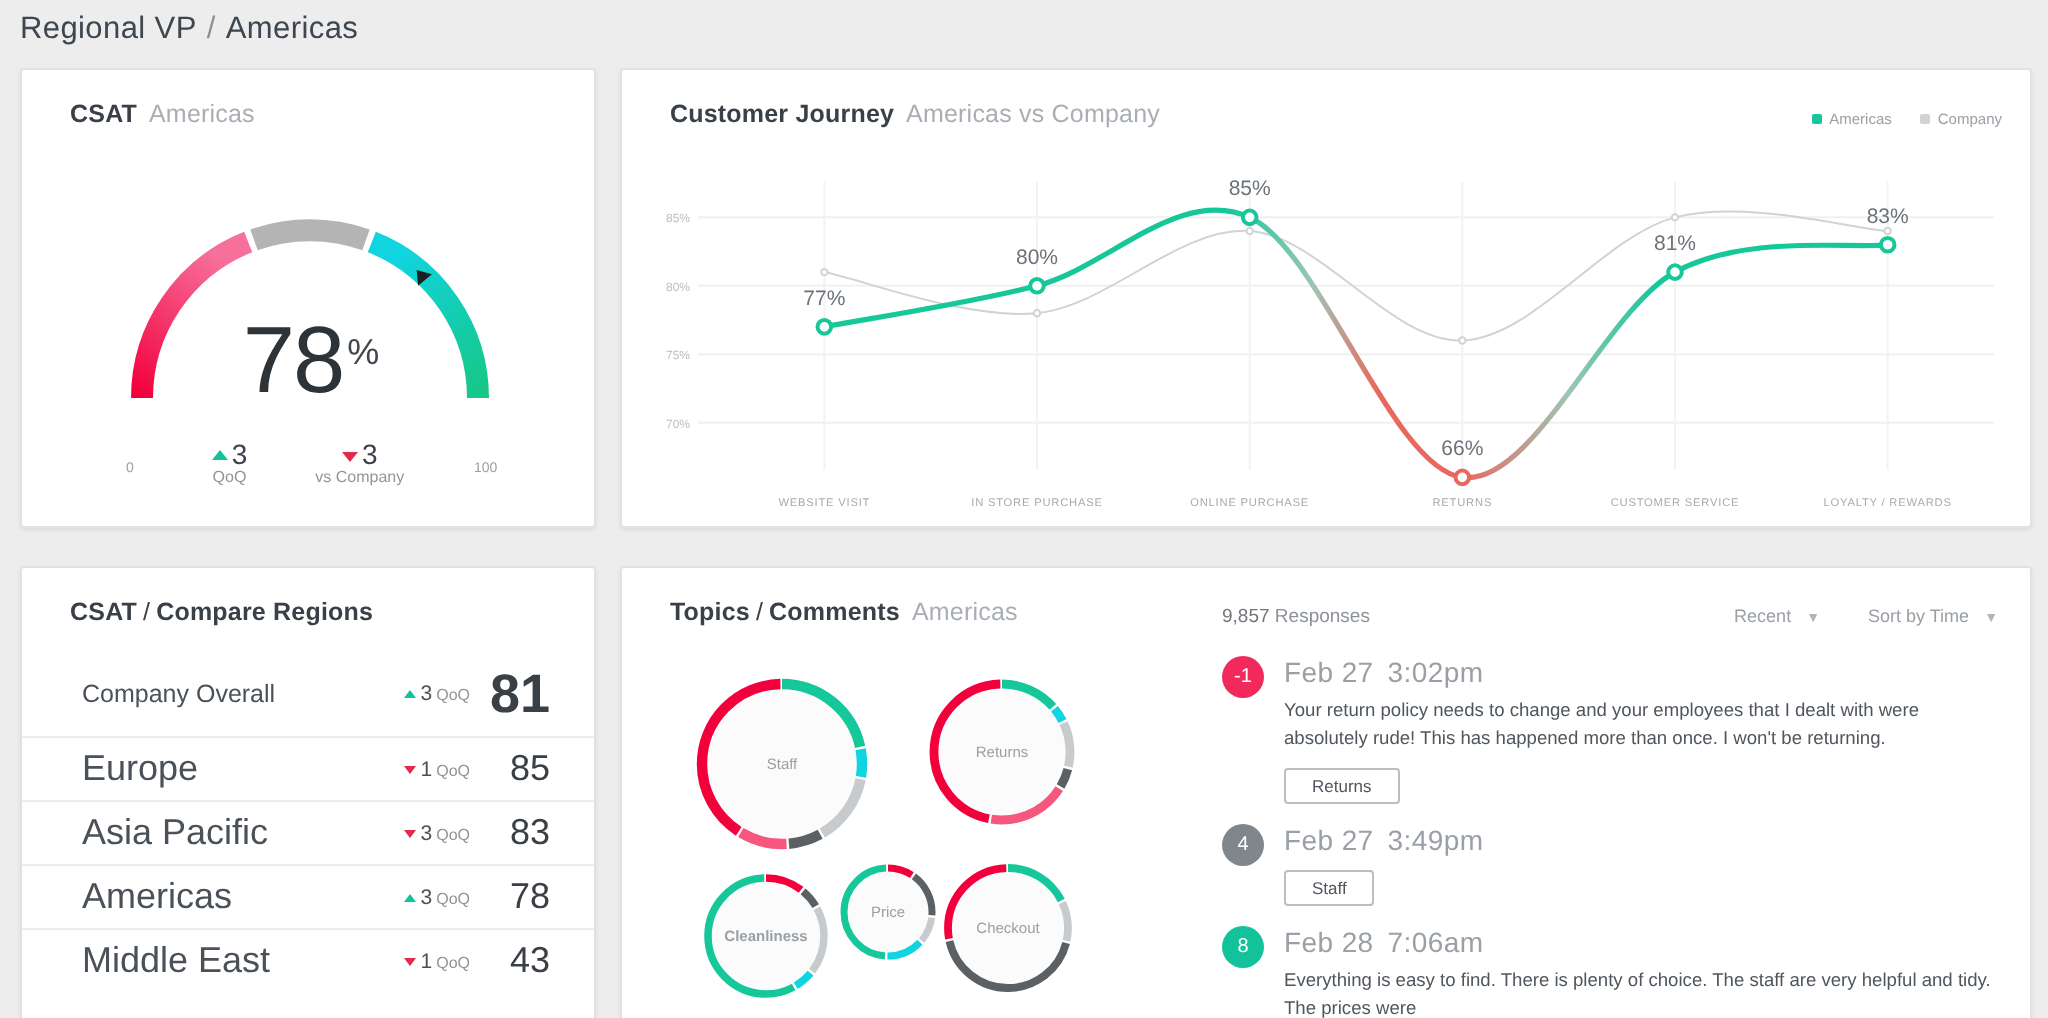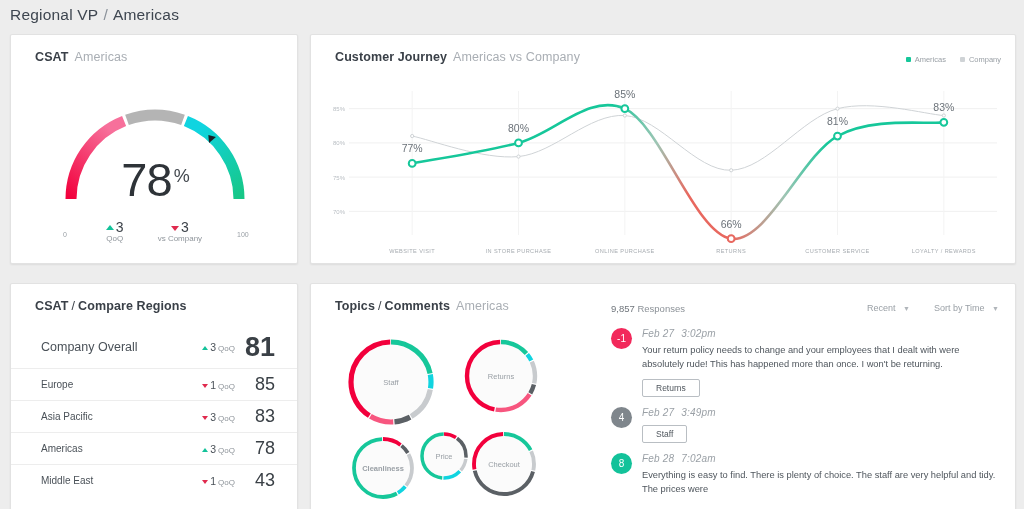--- a/index.html
+++ b/index.html
@@ -79,21 +79,21 @@
   .journey-plot { position: absolute; left: 0; top: 38px; width: 706px; height: 190px; }
 
   
   .cmp-list { position: absolute; left: 0; top: 40px; right: 0; }
   .cmp-row {
     display: flex; align-items: baseline;
     padding: 0 22px 0 30px;
     border-top: 1px solid #ededed;
   }
   .cmp-row.head { border-top: none; padding-top: 6px; padding-bottom: 4px; }
-  .cmp-row .name { flex: 1; font-size: 10px; color: #4a5158; }
+  .cmp-row .name { flex: 1; font-size: 18px; color: #4a5158; }
   .cmp-row.head .name { font-size: 12.5px; }
   .cmp-row .chg { font-size: 10.5px; color: #4a5158; white-space: nowrap; }
   .cmp-row .chg .qq { font-size: 8px; color: #8f959b; padding-left: 2px; }
   .cmp-row .score { width: 40px; text-align: right; font-size: 18px; color: #3a4046; font-weight: 300; }
   .cmp-row.head .score { font-size: 27px; font-weight: bold; }
   .cmp-row.head { height: 44px; align-items: center; }
   .cmp-row.item { height: 32px; align-items: center; }
   .tri-up-s   { display:inline-block;width:0;height:0;
                 border-left:3.5px solid transparent;border-right:3.5px solid transparent;
                 border-bottom:4.5px solid #13c29a;margin-right:2px;vertical-align:1px;}
@@ -119,21 +119,21 @@
   .comment { display: flex; padding: 10px 16px 0 8px; }
   .badge {
     width: 21px; height: 21px; border-radius: 50%;
     color: #fff; font-size: 10px; display: flex;
     align-items: center; justify-content: center; flex: 0 0 21px;
   }
   .badge.neg  { background: #f2295b; }
   .badge.mid  { background: #7f868c; }
   .badge.pos  { background: #13c29a; }
   .c-body { padding-left: 10px; flex: 1; }
-  .c-meta { font-size: 10px; color: #9aa0a6; letter-spacing: .2px; font-style: italic; }
+  .c-meta { font-size: 14px; color: #9aa0a6; letter-spacing: .2px; }
   .c-meta .tm { padding-left: 7px; }
   .c-text { font-size: 9.3px; color: #4f565d; line-height: 1.55; margin-top: 4px; max-width: 392px; }
   .c-tag {
     display: inline-block; margin-top: 7px;
     border: 1px solid #b9bec3; border-radius: 2px;
     padding: 3px 13px; font-size: 8.5px; color: #4f565d;
     background: #fff;
   }
 </style>
 </head>
@@ -369,21 +369,21 @@
             <div class="badge neg">-1</div>
             <div class="c-body"><div class="c-meta"><span>Feb 27</span><span class="tm">3:02pm</span></div><div class="c-text">Your return policy needs to change and your employees that I dealt with were absolutely rude!  This has happened more than once.  I won't be returning.</div><div class="c-tag">Returns</div></div>
           </div>
           <div class="comment">
             <div class="badge mid">4</div>
             <div class="c-body"><div class="c-meta"><span>Feb 27</span><span class="tm">3:49pm</span></div><div class="c-tag">Staff</div></div>
           </div>
           <div class="comment">
             <div class="badge pos">8</div>
             <div class="c-body">
-              <div class="c-meta"><span>Feb 28</span><span class="tm">7:02am</span></div>
+              <div class="c-meta"><span>Feb 28</span><span class="tm">7:06am</span></div>
               <div class="c-text">Everything is easy to find. There is plenty of choice. The staff are very helpful and tidy. The prices were</div>
             </div>
           </div>
         </div>
     </div>
   </div>
 
 </div>
 
 </body></html>

